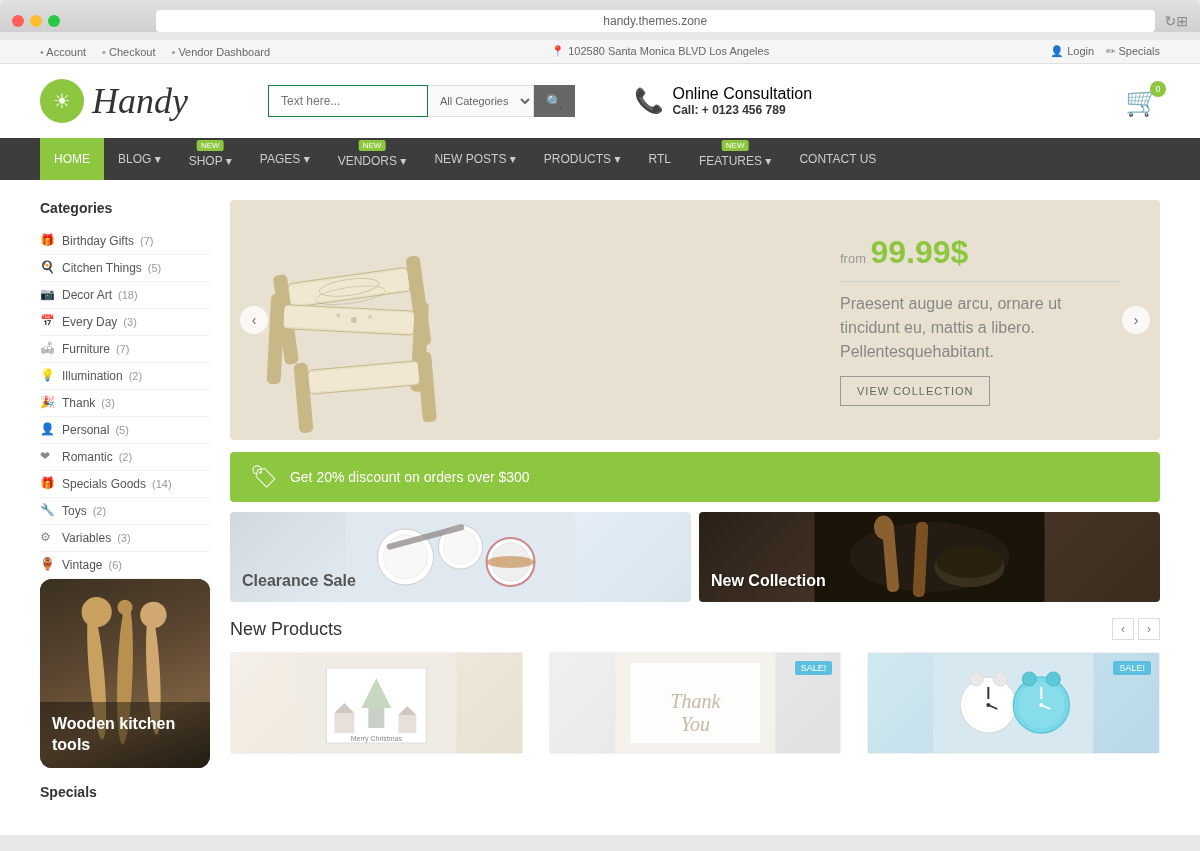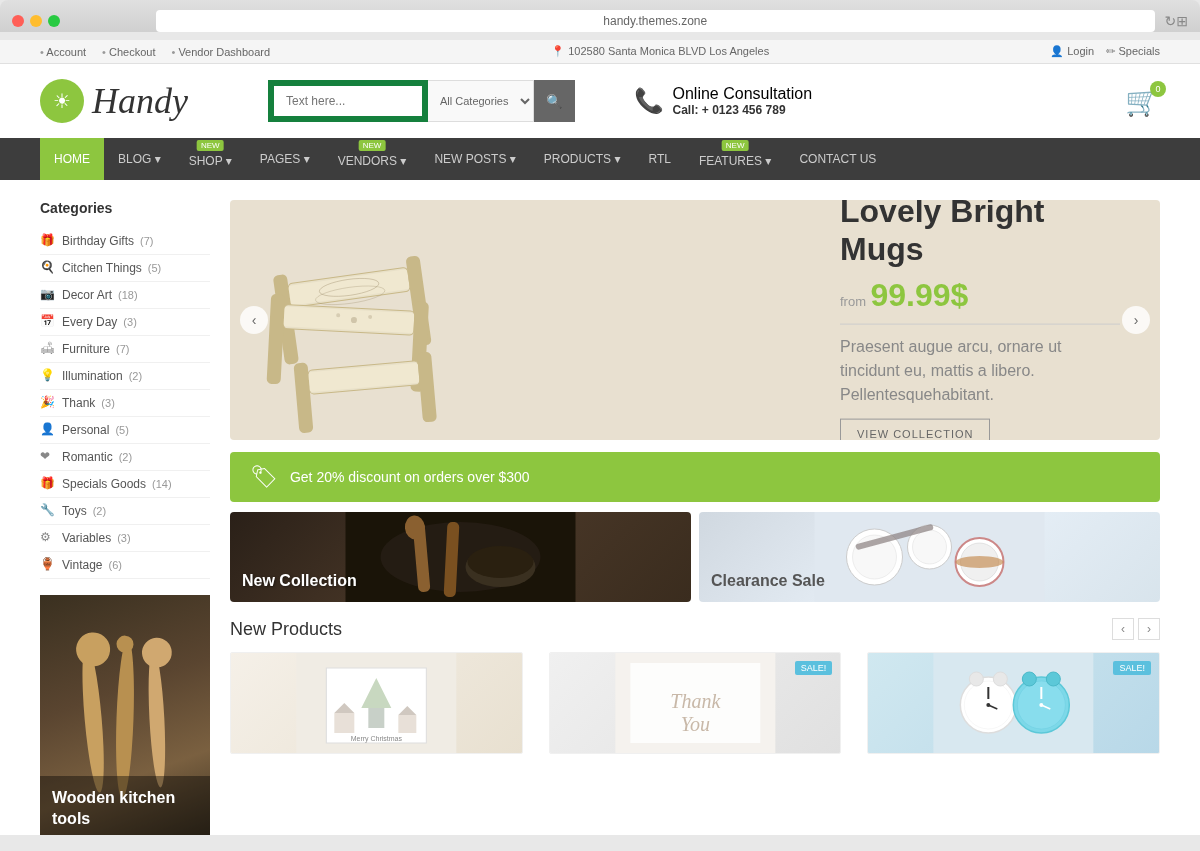--- a/index.html
+++ b/index.html
@@ -60,21 +60,21 @@
       gap: 20px;
     }
     .logo-area { display: flex; align-items: center; gap: 8px; }
     .logo-icon {
       width: 44px; height: 44px; background: #8dc63f; border-radius: 50%;
       display: flex; align-items: center; justify-content: center; color: white; font-size: 20px;
     }
     .logo-text { font-size: 36px; font-family: 'Georgia', cursive; color: #333; font-style: italic; }
     .search-area { display: flex; margin-left: 60px; }
     .search-input {
-      border: 6px solid #15803d; padding: 8px 12px; font-size: 12px; color: #999;
+      border: 1px solid #15803d; padding: 8px 12px; font-size: 12px; color: #999;
       width: 160px; outline: none;
     }
     .search-category {
       border: 1px solid #ddd; border-left: none; padding: 8px; font-size: 11px;
       color: #666; background: #f9f9f9;
     }
     .search-btn {
       background: #666; color: white; border: none; padding: 8px 12px; cursor: pointer;
     }
     .consultation { display: flex; align-items: center; gap: 8px; margin-left: 40px; }
@@ -132,24 +132,23 @@
     .category-item {
       display: flex; align-items: center; gap: 6px;
       padding: 5px 0; font-size: 12px; color: #555;
       border-bottom: 1px solid #f0f0f0; cursor: pointer;
     }
     .cat-icon { width: 16px; height: 16px; color: #888; font-size: 12px; }
     .cat-count { color: #999; font-size: 11px; }
 
     
     .sidebar-promo {
-      margin-top: 16px;
-      height: 247px;
+      height: 189px;
       background: #2c2c2c;
-      border-radius: 0;
+      border-radius: 12px;
       overflow: hidden;
       position: relative;
     }
     .sidebar-promo-img {
       width: 100%; height: 100%;
       background: linear-gradient(135deg, #3a3a3a 0%, #555 50%, #444 100%);
       position: relative;
     }
     .sidebar-promo-overlay {
       position: absolute; bottom: 0; left: 0; right: 0;
@@ -493,75 +492,74 @@
             <g transform="rotate(-5, 140, 120)">
               <rect x="40" y="155" width="14" height="70" rx="5" fill="#c8b888"></rect>
               <rect x="54" y="163" width="110" height="24" rx="4" fill="#e8e0c8" stroke="#c8b888" stroke-width="1"></rect>
               <rect x="54" y="165" width="110" height="20" rx="3" fill="#f0e8d0"></rect>
               <rect x="164" y="155" width="14" height="70" rx="5" fill="#c8b888"></rect>
             </g>
           </svg>
         </div>
 
         <div class="slider-content">
-          <div class="slider-title">Lovely Bright Mugs</div>
           <div>
             <span class="slider-from">from</span>
             <span class="slider-price">99.99$</span>
           </div>
           <hr class="slider-divider">
           <p class="slider-desc">Praesent augue arcu, ornare ut tincidunt eu, mattis a libero. Pellentesquehabitant.</p>
           <button class="slider-btn">VIEW COLLECTION</button>
         </div>
 
         <button class="slider-prev">‹</button>
         <button class="slider-next">›</button>
       </div>
 
       <div class="discount-banner">
         <span class="discount-tag-icon">🏷</span>
         <span>Get 20% discount on orders over $300</span>
       </div>
 
       <div class="promo-grid">
-        <div class="promo-card promo-card-1">
-          <div class="promo-card-bg" style="background: linear-gradient(135deg, #2a2018 0%, #4a3828 50%, #3a2c1e 100%);">
-            <svg width="100%" height="100%" viewBox="0 0 230 90">
-              <rect width="230" height="90" fill="#1a1408"></rect>
-
-              <ellipse cx="115" cy="45" rx="80" ry="35" fill="#2a2018" opacity="0.7"></ellipse>
-
-              <rect x="70" y="10" width="12" height="70" rx="5" fill="#8a6030" transform="rotate(-5, 76, 45)"></rect>
-              <ellipse cx="72" cy="15" rx="10" ry="12" fill="#8a6030" transform="rotate(-5, 76, 45)"></ellipse>
-              <rect x="100" y="10" width="12" height="75" rx="5" fill="#7a5020" transform="rotate(3, 106, 48)"></rect>
-
-              <ellipse cx="155" cy="55" rx="35" ry="20" fill="#3a3020"></ellipse>
-              <ellipse cx="155" cy="50" rx="33" ry="16" fill="#2a2010"></ellipse>
-            </svg>
-          </div>
-          <div class="promo-card-label">New Collection</div>
-        </div>
         <div class="promo-card promo-card-2">
           <div class="promo-card-bg" style="background: linear-gradient(135deg, #d0d8e0 0%, #e8f0f8 50%, #d8e4ec 100%);">
             <svg width="100%" height="100%" viewBox="0 0 230 90">
               <rect width="230" height="90" fill="#e0e8f0"></rect>
 
               <circle cx="60" cy="45" r="28" fill="white" stroke="#ccc" stroke-width="1"></circle>
               <circle cx="60" cy="45" r="22" fill="#f8f8f8" stroke="#ddd" stroke-width="0.5"></circle>
               <circle cx="115" cy="35" r="22" fill="white" stroke="#ccc" stroke-width="1"></circle>
               <circle cx="115" cy="35" r="17" fill="#f8f8f8" stroke="#ddd" stroke-width="0.5"></circle>
               <circle cx="165" cy="50" r="24" fill="white" stroke="#c88" stroke-width="2"></circle>
               <circle cx="165" cy="50" r="19" fill="#f0f0f0" stroke="#ccc" stroke-width="0.5"></circle>
 
               <ellipse cx="165" cy="50" rx="24" ry="6" fill="#c08040" opacity="0.6"></ellipse>
 
               <rect x="40" y="22" width="80" height="6" rx="3" fill="#8a8080" opacity="0.7" transform="rotate(-15, 80, 25)"></rect>
             </svg>
           </div>
           <div class="promo-card-label">Clearance Sale</div>
+        </div>
+        <div class="promo-card promo-card-1">
+          <div class="promo-card-bg" style="background: linear-gradient(135deg, #2a2018 0%, #4a3828 50%, #3a2c1e 100%);">
+            <svg width="100%" height="100%" viewBox="0 0 230 90">
+              <rect width="230" height="90" fill="#1a1408"></rect>
+
+              <ellipse cx="115" cy="45" rx="80" ry="35" fill="#2a2018" opacity="0.7"></ellipse>
+
+              <rect x="70" y="10" width="12" height="70" rx="5" fill="#8a6030" transform="rotate(-5, 76, 45)"></rect>
+              <ellipse cx="72" cy="15" rx="10" ry="12" fill="#8a6030" transform="rotate(-5, 76, 45)"></ellipse>
+              <rect x="100" y="10" width="12" height="75" rx="5" fill="#7a5020" transform="rotate(3, 106, 48)"></rect>
+
+              <ellipse cx="155" cy="55" rx="35" ry="20" fill="#3a3020"></ellipse>
+              <ellipse cx="155" cy="50" rx="33" ry="16" fill="#2a2010"></ellipse>
+            </svg>
+          </div>
+          <div class="promo-card-label">New Collection</div>
         </div>
       </div>
 
       <div class="new-products-section">
         <div class="section-header">
           <div class="section-title">New Products</div>
           <div class="section-nav">
             <button class="section-nav-btn">‹</button>
             <button class="section-nav-btn">›</button>
           </div>

